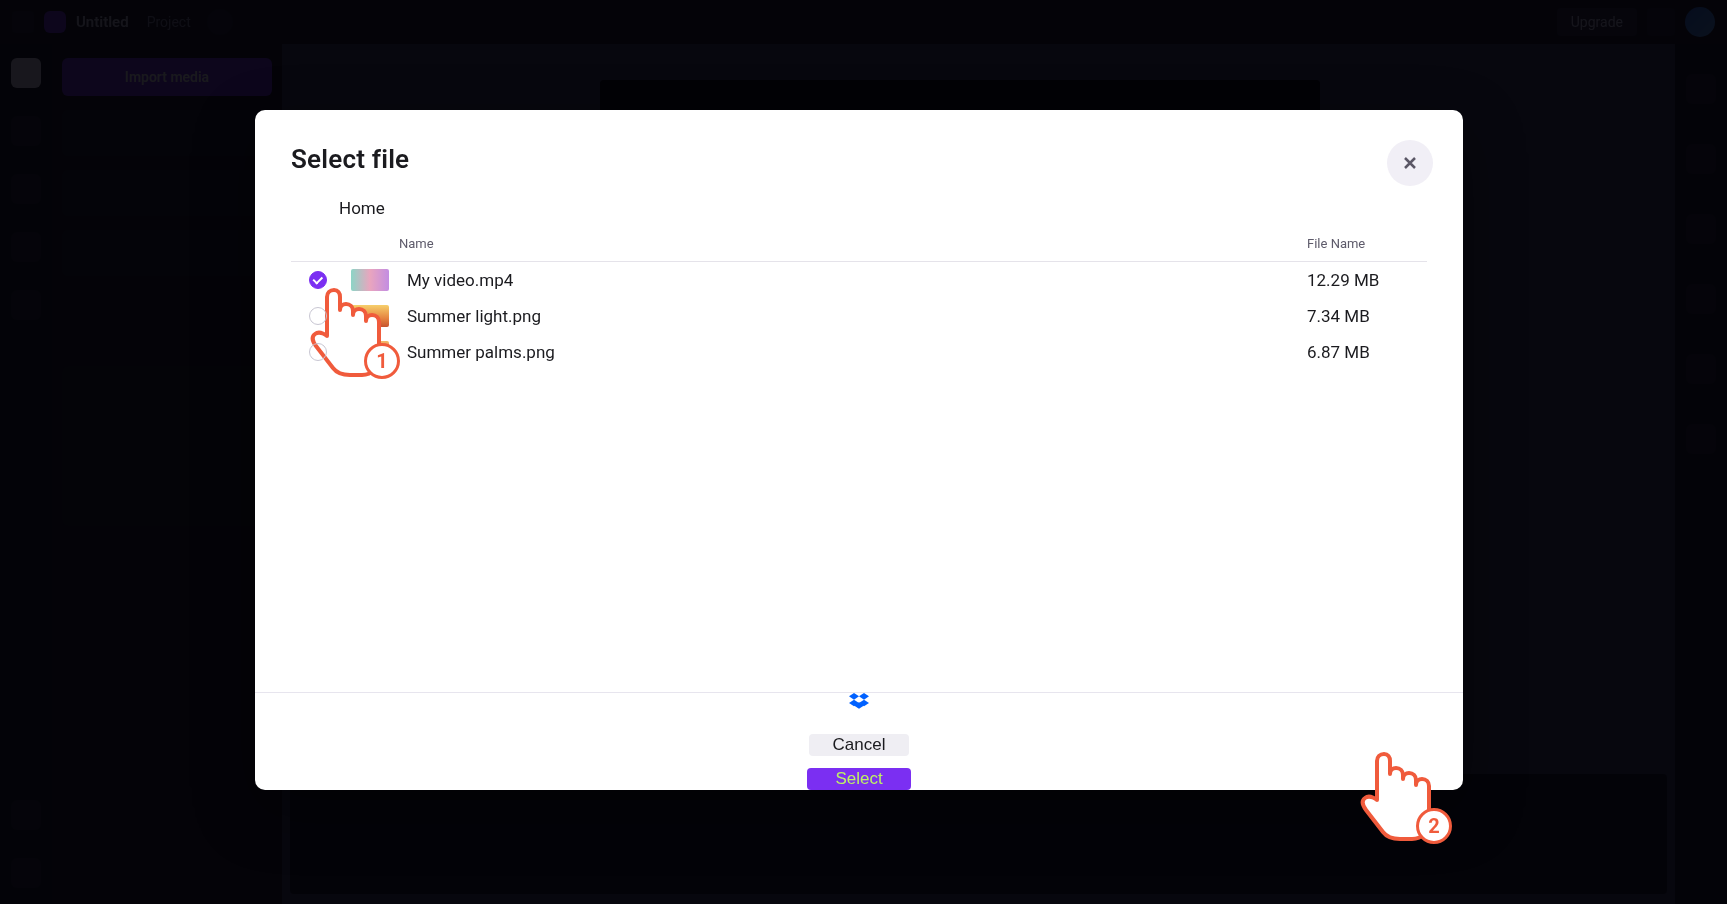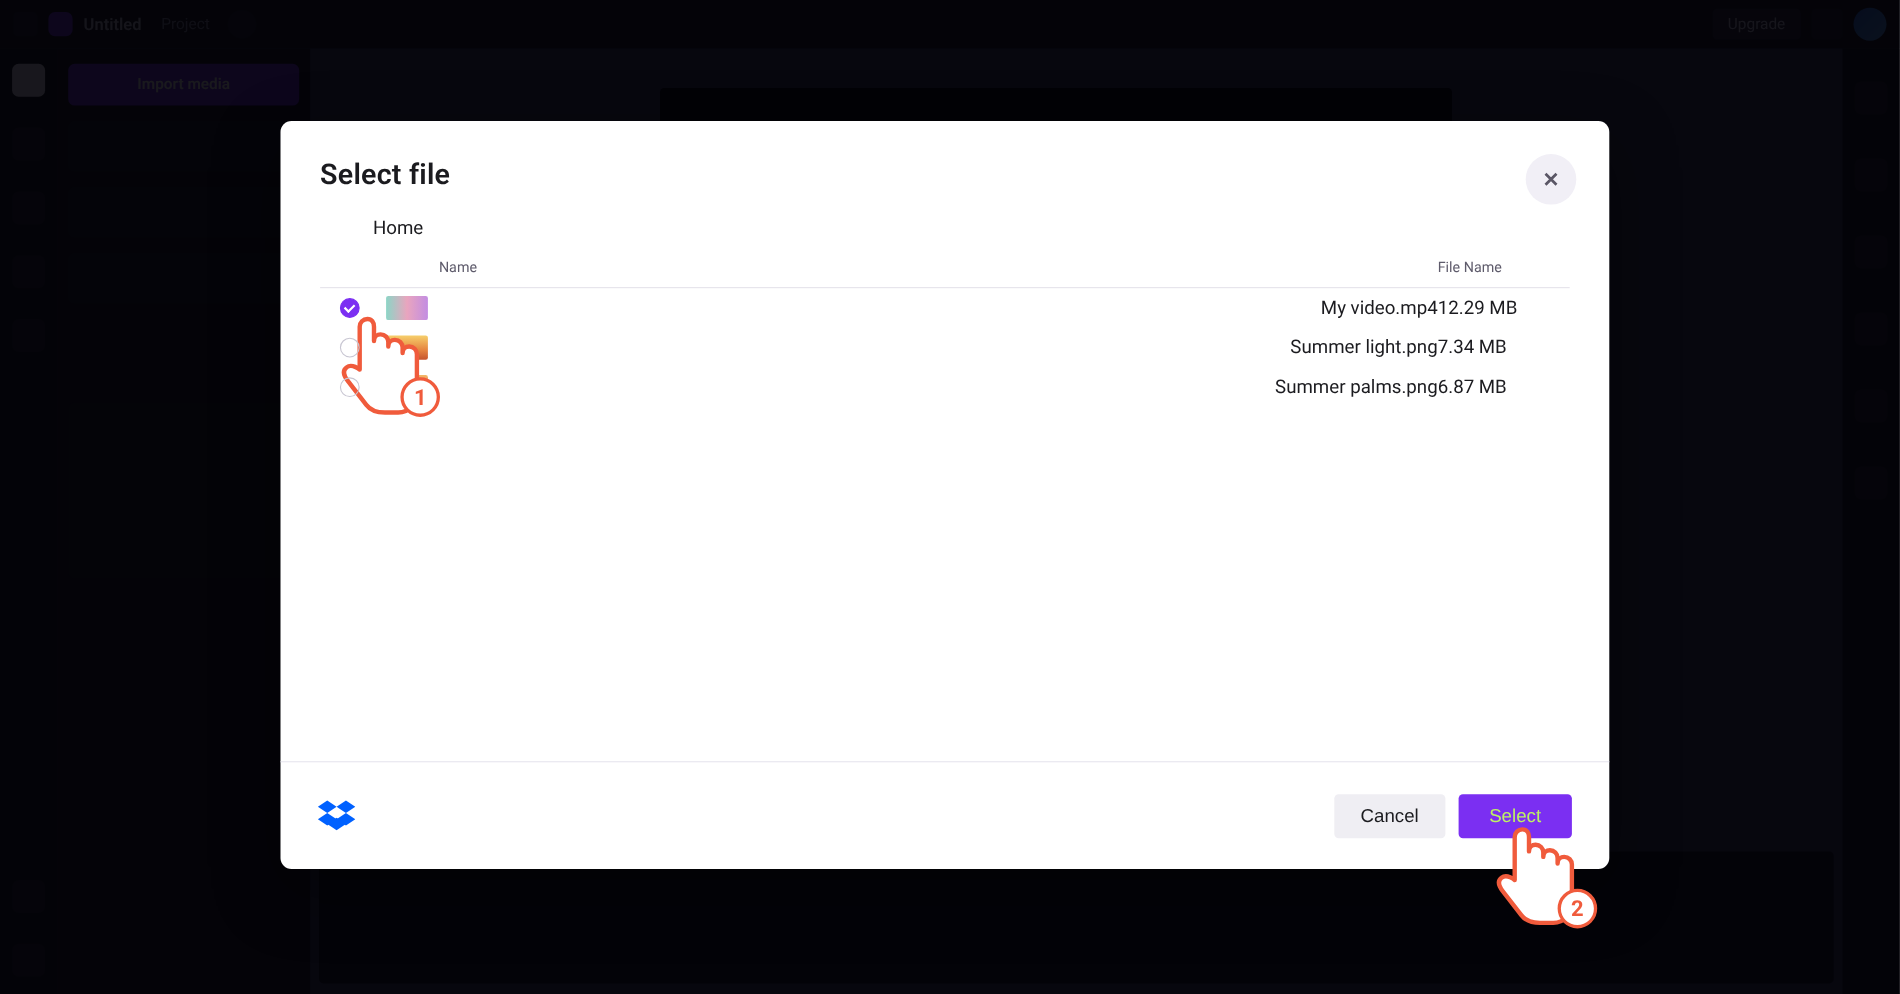--- a/index.html
+++ b/index.html
@@ -78,27 +78,27 @@
     content:""; position:absolute; width:7px; height:4px;
     border-left:2px solid #fff; border-bottom:2px solid #fff;
     transform: rotate(-45deg) translate(0px,-1px);
   }
   .thumb {
     width:38px; height:22px; border-radius:2px; margin-left:6px;
   }
   .thumb.vid { background:linear-gradient(90deg,#8cd5c6,#e9a5be,#c38de2); }
   .thumb.sun { background:linear-gradient(180deg,#f6cf6b 0%,#e68440 60%,#c6542e 100%); }
   .thumb.palms { background:linear-gradient(180deg,#f3b867 0%,#e07a55 55%,#a85540 100%); }
-  .ft-name { flex:1; padding-left:12px;text-align:right; }
+  .ft-name { flex:1; padding-left:12px; }
   .ft-size { width:120px; }
 
   .modal-footer {
     border-top:1px solid #e7e5ee;
     height:98px; display:flex; align-items:center;
-    padding: 0 34px; gap:12px;
+    padding: 0 34px; gap:12px;flex-direction:column;
   }
   .dropbox-logo { width:34px; height:30px; }
   .footer-spacer { flex:1; }
   .btn { border:none; cursor:pointer; font-size:17px; font-weight:500; height:40px; padding:0 24px; border-radius:4px; }
   .btn-cancel { background:#efeef3; color:#1b1b1f; }
   .btn-select { background:#7b2ff2; color:#bef264; padding:0 28px; }
 
   
   .annot { position:absolute; pointer-events:none; }
   .annot svg { display:block; }

